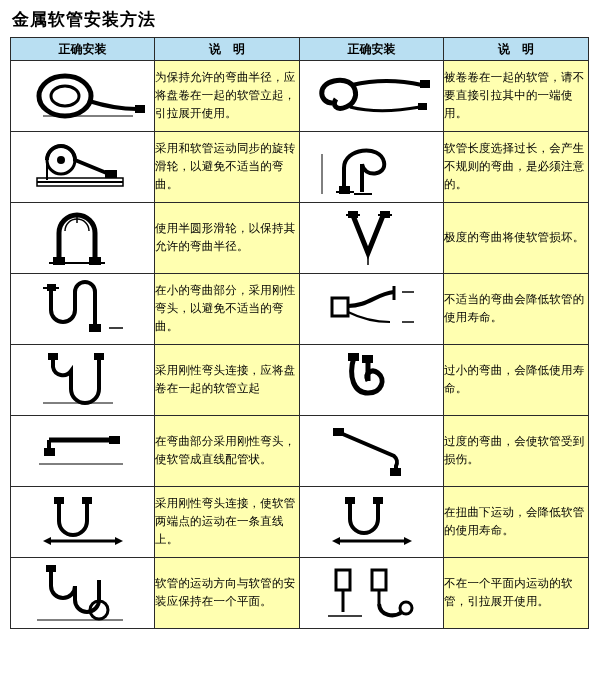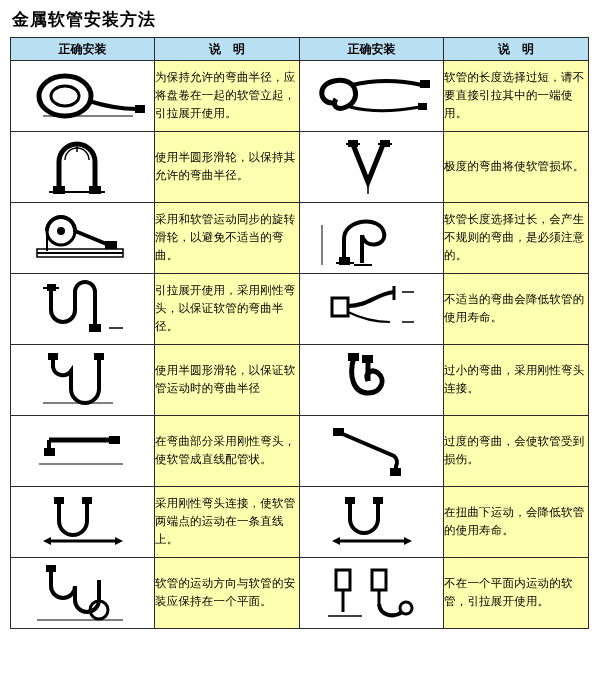--- a/index.html
+++ b/index.html
@@ -111,46 +111,21 @@
         <td class="txtcell">为保持允许的弯曲半径，应将盘卷在一起的软管立起，引拉展开使用。</td>
         <td class="imgcell">
           <svg class="fig" viewBox="0 0 140 66">
             <path d="M30 40 C 18 40, 14 22, 32 18 C 56 13, 60 38, 44 44 C 34 48, 30 42, 34 36" fill="none" stroke="#000" stroke-width="5"></path>
             <path d="M50 22 C 75 16, 98 17, 120 22" fill="none" stroke="#000" stroke-width="4"></path>
             <rect x="118" y="17" width="10" height="8" fill="#000"></rect>
             <path d="M48 44 C 72 50, 96 48, 118 44" fill="none" stroke="#000" stroke-width="3"></path>
             <rect x="116" y="40" width="9" height="7" fill="#000"></rect>
           </svg>
         </td>
-        <td class="txtcell">软管的长度选择过短，请不要直接引拉其中的一端使用。</td>
-      </tr>
-
-      <tr>
-        <td class="imgcell">
-          <svg class="fig" viewBox="0 0 140 66">
-            <path d="M46 58 L46 28 A18 18 0 0 1 82 28 L82 58" fill="none" stroke="#000" stroke-width="5"></path>
-            <line x1="36" y1="58" x2="92" y2="58" stroke="#000" stroke-width="2"></line>
-            <rect x="40" y="52" width="12" height="8" fill="#000"></rect>
-            <rect x="76" y="52" width="12" height="8" fill="#000"></rect>
-            <path d="M52 26 A12 12 0 0 1 76 26" fill="none" stroke="#000" stroke-width="1.5"></path>
-            <line x1="64" y1="10" x2="64" y2="18" stroke="#000" stroke-width="1.5"></line>
-          </svg>
-        </td>
-        <td class="txtcell">使用半圆形滑轮，以保持其允许的弯曲半径。</td>
-        <td class="imgcell">
-          <svg class="fig" viewBox="0 0 140 66">
-            <path d="M50 8 L66 48 L82 8" fill="none" stroke="#000" stroke-width="5"></path>
-            <line x1="44" y1="10" x2="58" y2="10" stroke="#000" stroke-width="2"></line>
-            <line x1="76" y1="10" x2="90" y2="10" stroke="#000" stroke-width="2"></line>
-            <rect x="46" y="6" width="10" height="7" fill="#000"></rect>
-            <rect x="78" y="6" width="10" height="7" fill="#000"></rect>
-            <line x1="66" y1="50" x2="66" y2="60" stroke="#000" stroke-width="1.5"></line>
-          </svg>
-        </td>
-        <td class="txtcell">极度的弯曲将使软管损坏。</td>
+        <td class="txtcell">被卷卷在一起的软管，请不要直接引拉其中的一端使用。</td>
       </tr>
 
       <tr>
         <td class="imgcell">
           <svg class="fig" viewBox="0 0 140 66">
             <circle cx="48" cy="26" r="14" fill="none" stroke="#000" stroke-width="3"></circle>
             <circle cx="48" cy="26" r="4" fill="#000"></circle>
             <path d="M34 26 A14 14 0 0 1 62 26 L96 40" fill="none" stroke="#000" stroke-width="4"></path>
             <line x1="24" y1="48" x2="110" y2="48" stroke="#000" stroke-width="2"></line>
             <rect x="24" y="44" width="86" height="8" fill="none" stroke="#000" stroke-width="1.5"></rect>
@@ -168,28 +143,53 @@
             <line x1="52" y1="60" x2="70" y2="60" stroke="#000" stroke-width="2"></line>
             <line x1="20" y1="20" x2="20" y2="60" stroke="#000" stroke-width="1"></line>
           </svg>
         </td>
         <td class="txtcell">软管长度选择过长，会产生不规则的弯曲，是必须注意的。</td>
       </tr>
 
       <tr>
         <td class="imgcell">
           <svg class="fig" viewBox="0 0 140 66">
+            <path d="M46 58 L46 28 A18 18 0 0 1 82 28 L82 58" fill="none" stroke="#000" stroke-width="5"></path>
+            <line x1="36" y1="58" x2="92" y2="58" stroke="#000" stroke-width="2"></line>
+            <rect x="40" y="52" width="12" height="8" fill="#000"></rect>
+            <rect x="76" y="52" width="12" height="8" fill="#000"></rect>
+            <path d="M52 26 A12 12 0 0 1 76 26" fill="none" stroke="#000" stroke-width="1.5"></path>
+            <line x1="64" y1="10" x2="64" y2="18" stroke="#000" stroke-width="1.5"></line>
+          </svg>
+        </td>
+        <td class="txtcell">使用半圆形滑轮，以保持其允许的弯曲半径。</td>
+        <td class="imgcell">
+          <svg class="fig" viewBox="0 0 140 66">
+            <path d="M50 8 L66 48 L82 8" fill="none" stroke="#000" stroke-width="5"></path>
+            <line x1="44" y1="10" x2="58" y2="10" stroke="#000" stroke-width="2"></line>
+            <line x1="76" y1="10" x2="90" y2="10" stroke="#000" stroke-width="2"></line>
+            <rect x="46" y="6" width="10" height="7" fill="#000"></rect>
+            <rect x="78" y="6" width="10" height="7" fill="#000"></rect>
+            <line x1="66" y1="50" x2="66" y2="60" stroke="#000" stroke-width="1.5"></line>
+          </svg>
+        </td>
+        <td class="txtcell">极度的弯曲将使软管损坏。</td>
+      </tr>
+
+      <tr>
+        <td class="imgcell">
+          <svg class="fig" viewBox="0 0 140 66">
             <path d="M38 12 L38 34 A12 12 0 0 0 62 34 L62 16 A10 10 0 0 1 82 16 L82 52" fill="none" stroke="#000" stroke-width="4"></path>
             <line x1="30" y1="12" x2="46" y2="12" stroke="#000" stroke-width="2"></line>
             <rect x="76" y="48" width="12" height="8" fill="#000"></rect>
             <rect x="34" y="8" width="9" height="7" fill="#000"></rect>
             <line x1="96" y1="52" x2="110" y2="52" stroke="#000" stroke-width="1.5"></line>
           </svg>
         </td>
-        <td class="txtcell">引拉展开使用，采用刚性弯头，以保证软管的弯曲半径。</td>
+        <td class="txtcell">在小的弯曲部分，采用刚性弯头，以避免不适当的弯曲。</td>
         <td class="imgcell">
           <svg class="fig" viewBox="0 0 140 66">
             <rect x="30" y="22" width="16" height="18" fill="none" stroke="#000" stroke-width="3"></rect>
             <path d="M46 30 C 66 30, 74 18, 92 16" fill="none" stroke="#000" stroke-width="4"></path>
             <line x1="92" y1="10" x2="92" y2="24" stroke="#000" stroke-width="3"></line>
             <path d="M46 36 C 62 44, 74 46, 88 46" fill="none" stroke="#000" stroke-width="2"></path>
             <line x1="100" y1="16" x2="112" y2="16" stroke="#000" stroke-width="1.5"></line>
             <line x1="100" y1="46" x2="112" y2="46" stroke="#000" stroke-width="1.5"></line>
           </svg>
         </td>
@@ -198,30 +198,30 @@
 
       <tr>
         <td class="imgcell">
           <svg class="fig" viewBox="0 0 140 66">
             <path d="M40 10 L40 20 A10 10 0 0 0 58 24 L58 42 A14 14 0 0 0 86 42 L86 12" fill="none" stroke="#000" stroke-width="4"></path>
             <rect x="35" y="6" width="10" height="7" fill="#000"></rect>
             <rect x="81" y="6" width="10" height="7" fill="#000"></rect>
             <line x1="30" y1="56" x2="100" y2="56" stroke="#000" stroke-width="1"></line>
           </svg>
         </td>
-        <td class="txtcell">使用半圆形滑轮，以保证软管运动时的弯曲半径</td>
+        <td class="txtcell">采用刚性弯头连接，应将盘卷在一起的软管立起</td>
         <td class="imgcell">
           <svg class="fig" viewBox="0 0 140 66">
             <path d="M52 10 C 46 30, 52 46, 66 46 C 80 46, 84 32, 76 26 C 70 21, 62 26, 66 34" fill="none" stroke="#000" stroke-width="5"></path>
             <rect x="46" y="6" width="11" height="8" fill="#000"></rect>
             <line x1="66" y1="34" x2="66" y2="16" stroke="#000" stroke-width="5"></line>
             <rect x="60" y="8" width="11" height="8" fill="#000"></rect>
           </svg>
         </td>
-        <td class="txtcell">过小的弯曲，采用刚性弯头连接。</td>
+        <td class="txtcell">过小的弯曲，会降低使用寿命。</td>
       </tr>
 
       <tr>
         <td class="imgcell">
           <svg class="fig" viewBox="0 0 140 66">
             <path d="M36 22 L36 32" fill="none" stroke="#000" stroke-width="4"></path>
             <path d="M36 22 L100 22" fill="none" stroke="#000" stroke-width="5"></path>
             <rect x="31" y="30" width="11" height="8" fill="#000"></rect>
             <rect x="96" y="18" width="11" height="8" fill="#000"></rect>
             <line x1="26" y1="46" x2="110" y2="46" stroke="#000" stroke-width="1"></line>

